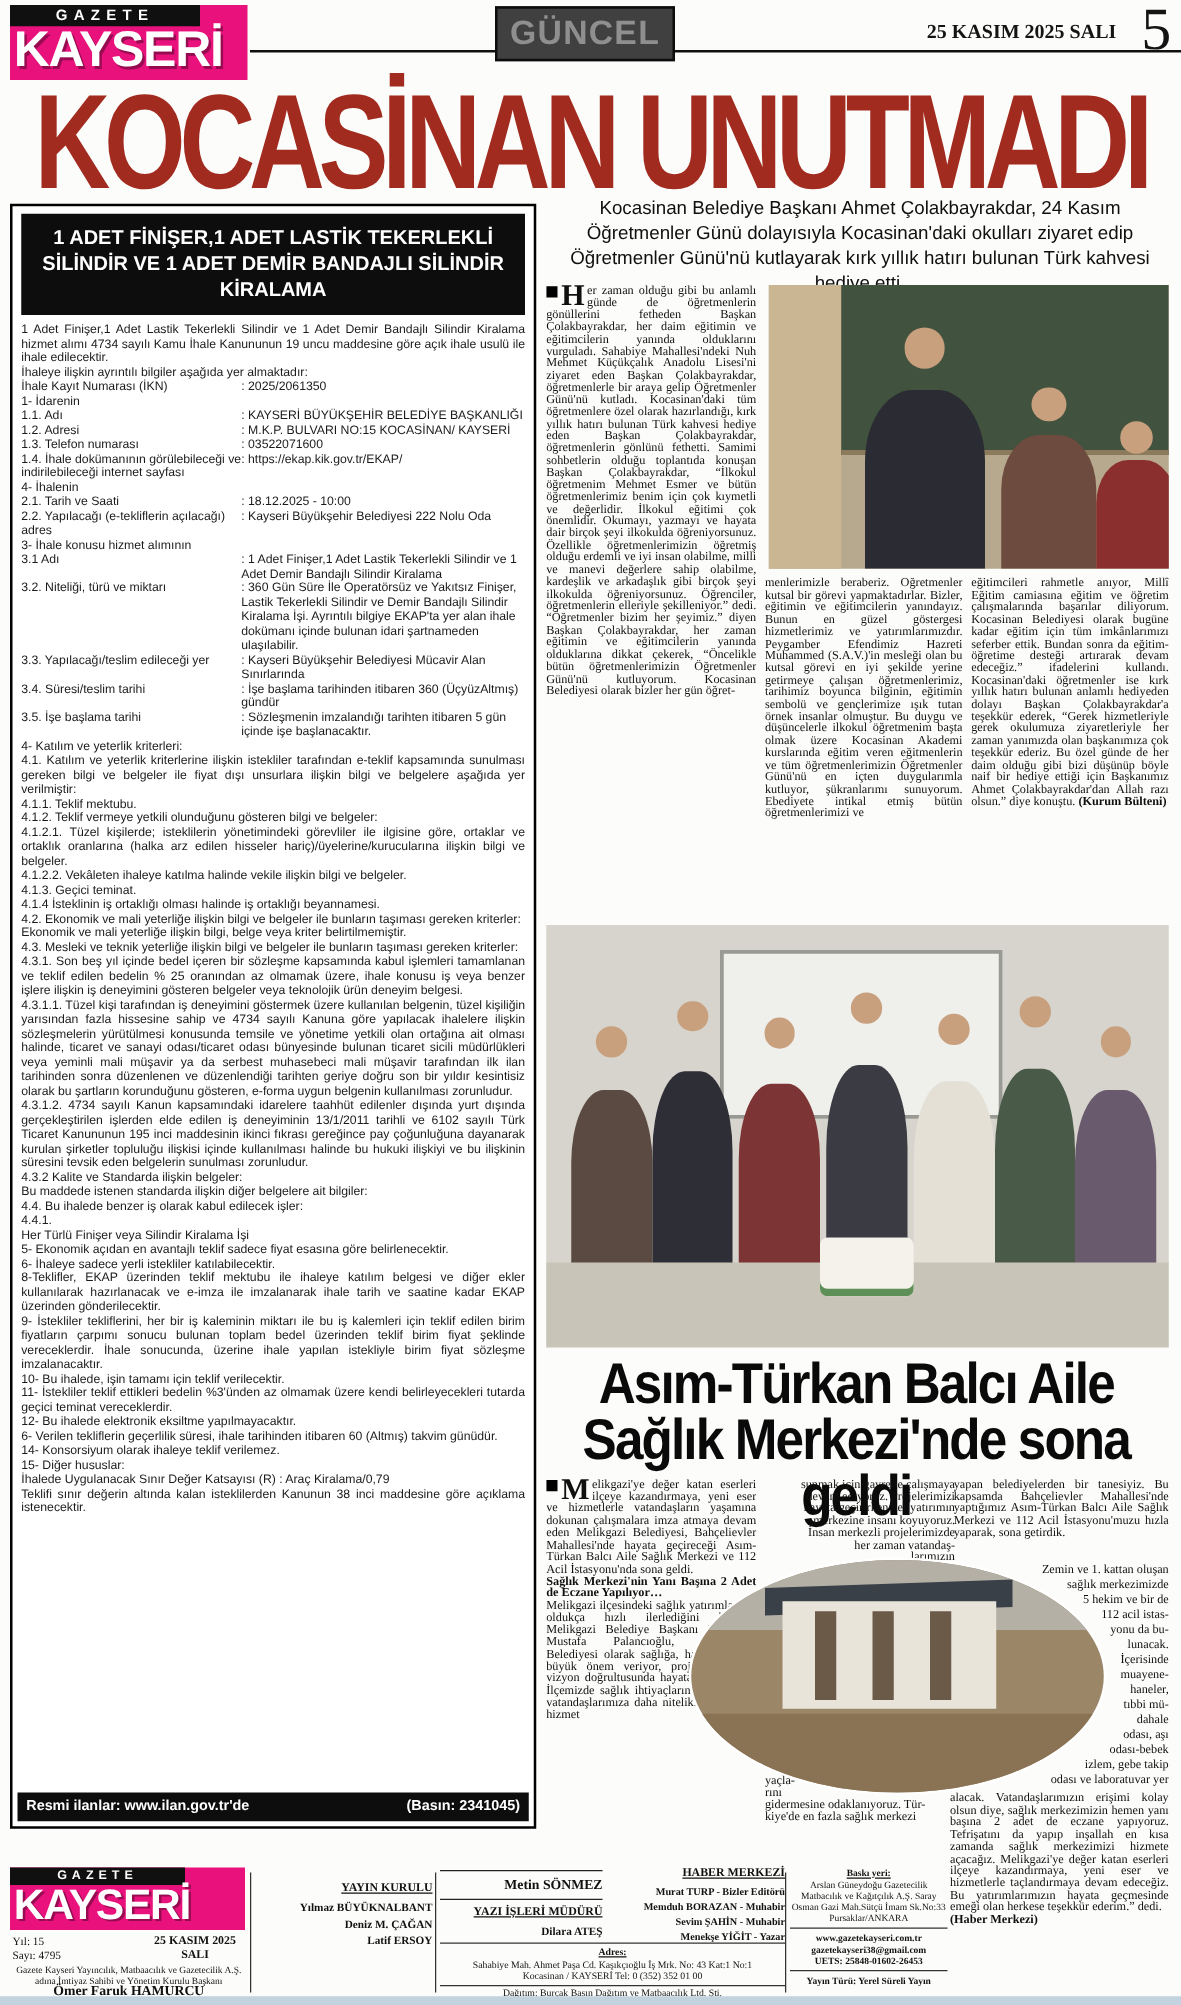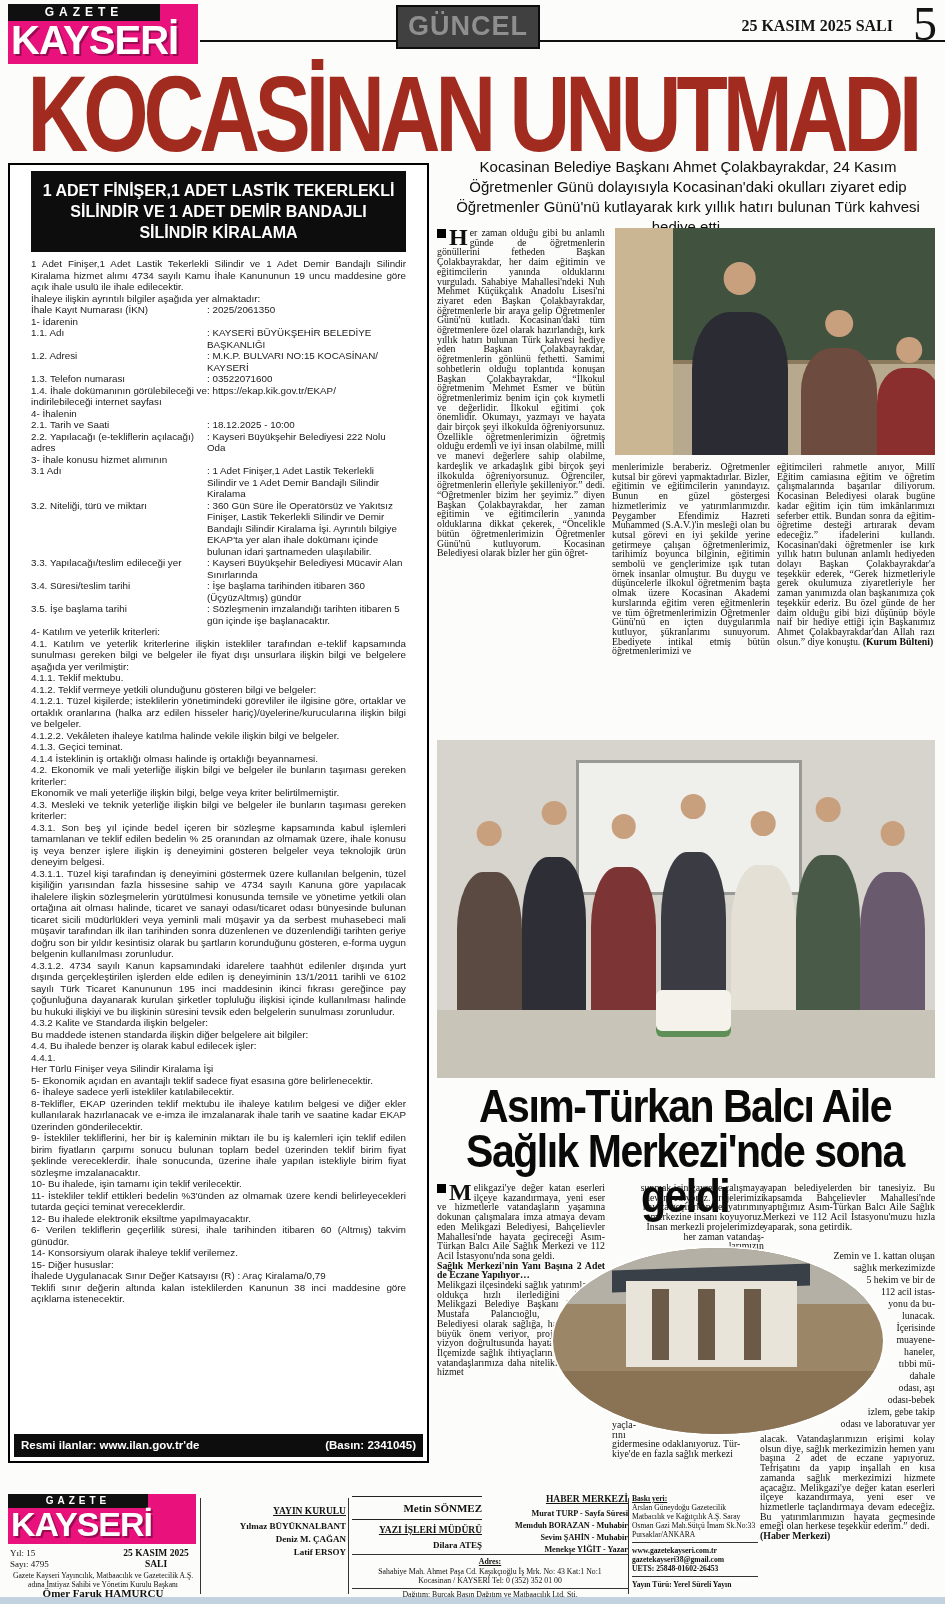--- a/index.html
+++ b/index.html
@@ -20,21 +20,21 @@
         font-family:"Liberation Sans",sans-serif;font-weight:bold;font-size:27px;color:#8f8f8f;
         letter-spacing:1px;}
   .date{position:absolute;right:52px;top:17px;font-weight:bold;font-size:16px;}
   .pageno{position:absolute;right:8px;top:-4px;font-size:48px;}
   .hl1{position:absolute;left:0;right:0;top:52px;text-align:center;white-space:nowrap;
         font-family:"Liberation Sans",sans-serif;font-weight:bold;font-size:84px;
         letter-spacing:-5px;color:#a22b20;transform:scaleY(1.28);transform-origin:top center;}
 
   
   .notice{position:absolute;left:8px;top:163px;width:421px;height:1300px;box-sizing:border-box;
-        border:2px solid #000;background:#fff;padding:6px 21px;
+        border:2px solid #000;background:#fff;padding:6px 7px;
         font-family:"Liberation Sans",sans-serif;font-size:9.8px;line-height:11.5px;color:#1a1a1a;}
   .notice-title{background:#0d0d0d;color:#fff;text-align:center;font-weight:bold;font-size:16px;
         line-height:21px;padding:9px 6px;}
   #tender-rows{margin-top:6px;}
   .t-p{text-align:justify;}
   .t-h{text-align:left;}
   .kv{display:flex;}
   .kv .k{width:176px;flex:none;}
   .kv .v{flex:1;}
   .notice-foot{position:absolute;left:4px;right:4px;bottom:4px;height:23px;background:#0d0d0d;
@@ -90,21 +90,21 @@
   .meta-left{position:absolute;left:2px;top:56px;line-height:11px;font-size:9px;}
   .meta-date{position:absolute;left:106px;top:56px;width:84px;text-align:center;font-weight:bold;font-size:9.5px;line-height:11px;}
   .owner{position:absolute;left:0;top:80px;width:190px;text-align:center;font-size:7.6px;line-height:8.6px;}
   .owner-name{position:absolute;left:0;top:95px;width:190px;text-align:center;font-weight:bold;font-size:11px;}
   .mh-div{position:absolute;top:6px;bottom:6px;width:1px;background:#333;}
   .mh-col{position:absolute;text-align:right;}
   .mh-title{font-weight:bold;text-decoration:underline;font-size:9.5px;margin-bottom:4px;}
   .mh-member{font-weight:bold;font-size:9px;line-height:13px;}
   .chief-box{border-top:1.5px solid #222;border-bottom:1.5px solid #222;padding:5px 0;font-weight:bold;font-size:11px;}
   .adres-box{position:absolute;left:344px;top:62px;width:276px;border-top:1px solid #333;text-align:center;font-size:7.8px;line-height:9.5px;padding-top:2px;}
-  .baski{position:absolute;left:624px;top:2px;width:126px;text-align:left;font-size:7.6px;line-height:9px;}
+  .baski{position:absolute;left:624px;top:2px;width:126px;text-align:center;font-size:7.6px;line-height:9px;}
   .baski .bold{font-weight:bold;}
   .baski hr{border:none;border-top:1px solid #333;margin:3px 0;}
   .bottom-strip{position:absolute;left:0;right:0;bottom:0;height:7px;background:#c2d2de;}
 </style>
 </head>
 <body>
 
 <div class="page">
 
   <div class="logo">
@@ -353,21 +353,21 @@
 
     <div class="mh-div" style="left:340px;"></div>
     <div class="mh-col" style="left:344px;top:4px;width:130px;">
       <div class="chief-box">Metin SÖNMEZ</div>
       <div class="mh-title" style="margin-top:5px;">YAZI İŞLERİ MÜDÜRÜ</div>
       <div class="mh-member">Dilara ATEŞ</div>
     </div>
 
     <div class="mh-col" style="left:482px;top:2px;width:138px;">
       <div class="mh-title">HABER MERKEZİ</div>
-      <div class="mh-member" style="font-size:8.2px;line-height:12px;">Murat TURP - Sayfa Süresi</div>
+      <div class="mh-member" style="font-size:8.2px;line-height:12px;">Murat TURP - Bizler Editörü</div>
       <div class="mh-member" style="font-size:8.2px;line-height:12px;">Memduh BORAZAN - Muhabir</div>
       <div class="mh-member" style="font-size:8.2px;line-height:12px;">Sevim ŞAHİN - Muhabir</div>
       <div class="mh-member" style="font-size:8.2px;line-height:12px;">Menekşe YİĞİT - Yazar</div>
     </div>
 
     <div class="adres-box">
       <b style="text-decoration:underline;">Adres:</b>
       <div>Sahabiye Mah. Ahmet Paşa Cd. Kaşıkçıoğlu İş Mrk. No: 43 Kat:1 No:1</div>
       <div>Kocasinan / KAYSERİ    Tel: 0 (352) 352 01 00</div>
       <div style="border-top:1px solid #333;margin-top:2px;padding-top:1px;">Dağıtım: Burçak Basın Dağıtım ve Matbaacılık Ltd. Şti.</div>

